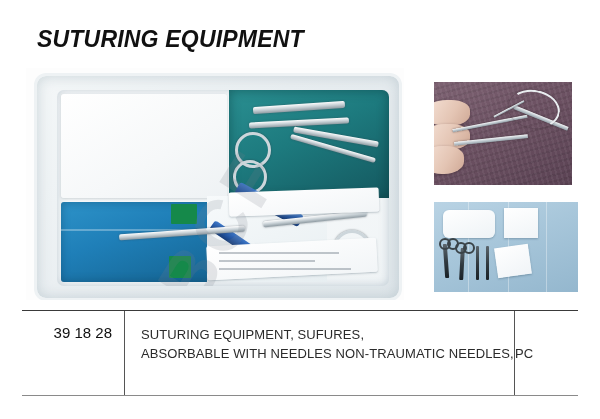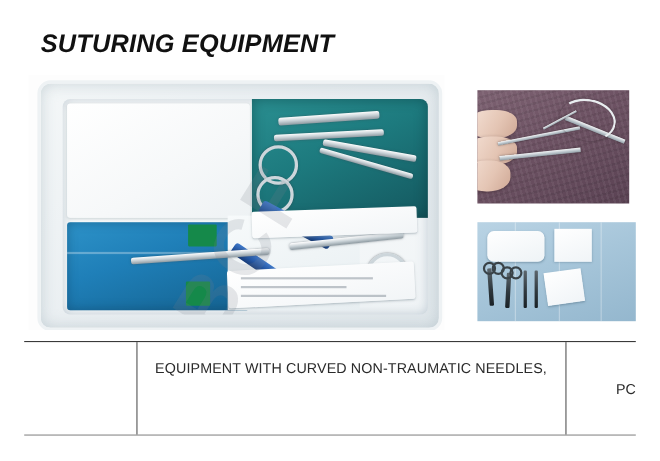--- a/index.html
+++ b/index.html
@@ -259,21 +259,21 @@
     line-height: 19px;
     color: #2b2b2b;
     letter-spacing: .1px;
     white-space: nowrap;
   }
   .col-unit {
     width: 63px;
     flex: 0 0 63px;
     display: flex;
     align-items: center;
-    justify-content: flex-end;
+    justify-content: flex-start;
   }
   .unit-text {
     font-size: 13px;
     color: #2b2b2b;
   }
 </style>
 </head>
 <body>
 
 <div id="page-title">SUTURING EQUIPMENT</div>
@@ -348,24 +348,26 @@
   </div>
 
 </div>
 
 <div id="spec-table">
   <div class="rule"></div>
 
   <div class="table-body">
 
     <div class="col-code">
+      <div class="code-line">39 18 28</div>
     </div>
 
     <div class="col-desc">
-      <div class="desc-line">EQUIPMENT WITH CURVED NON-TRAUMATIC NEEDLES,</div>
+      <div class="desc-line">SUTURING EQUIPMENT, SUFURES,</div>
+      <div class="desc-line">ABSORBABLE WITH NEEDLES NON-TRAUMATIC NEEDLES,</div>
     </div>
 
     <div class="col-unit">
       <span class="unit-text">PC</span>
     </div>
 
   </div>
 
   <div class="rule bottom"></div>
 </div>

